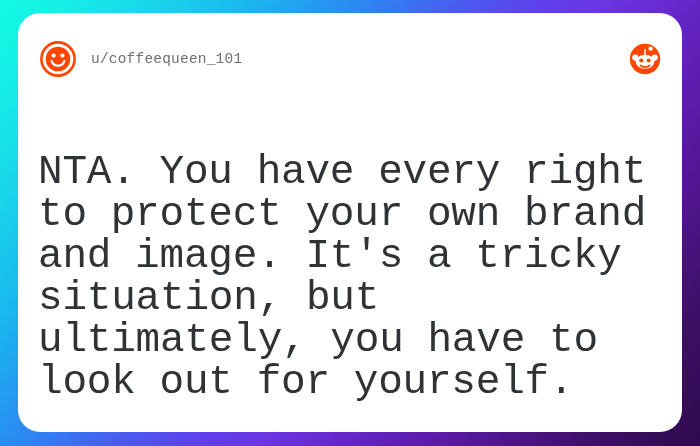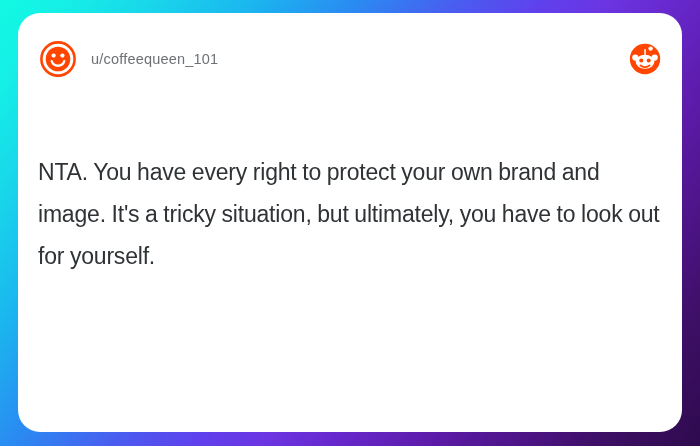--- a/index.html
+++ b/index.html
@@ -27,20 +27,21 @@
         #1ab7ef 24%,
         #2a8bf2 34%,
         #4a5cf0 44%,
         #6040ec 52%,
         #6b35e2 58%,
         #6626c8 66%,
         #5c1ba8 74%,
         #4e1488 82%,
         #3d0f66 90%,
         #2e0a4d 100%);
+    font-family: Liberation Mono, monospace;
   }
 
   
   #card {
     position: absolute;
     left: 18px;
     top: 13px;
     width: 664px;
     height: 419px;
     background: #ffffff;
@@ -79,21 +80,21 @@
     height: 32px;
     display: block;
   }
 
   
   #post-body {
     position: absolute;
     left: 20px;
     top: 138px;
     width: 624px;
-    font-size: 23px;
+    font-size: 41px;
     line-height: 42px;
     letter-spacing: -0.2px;
     color: #2f3335;
     font-weight: 400;
     word-spacing: -0.5px;
   }
 </style>
 </head>
 <body>
 

